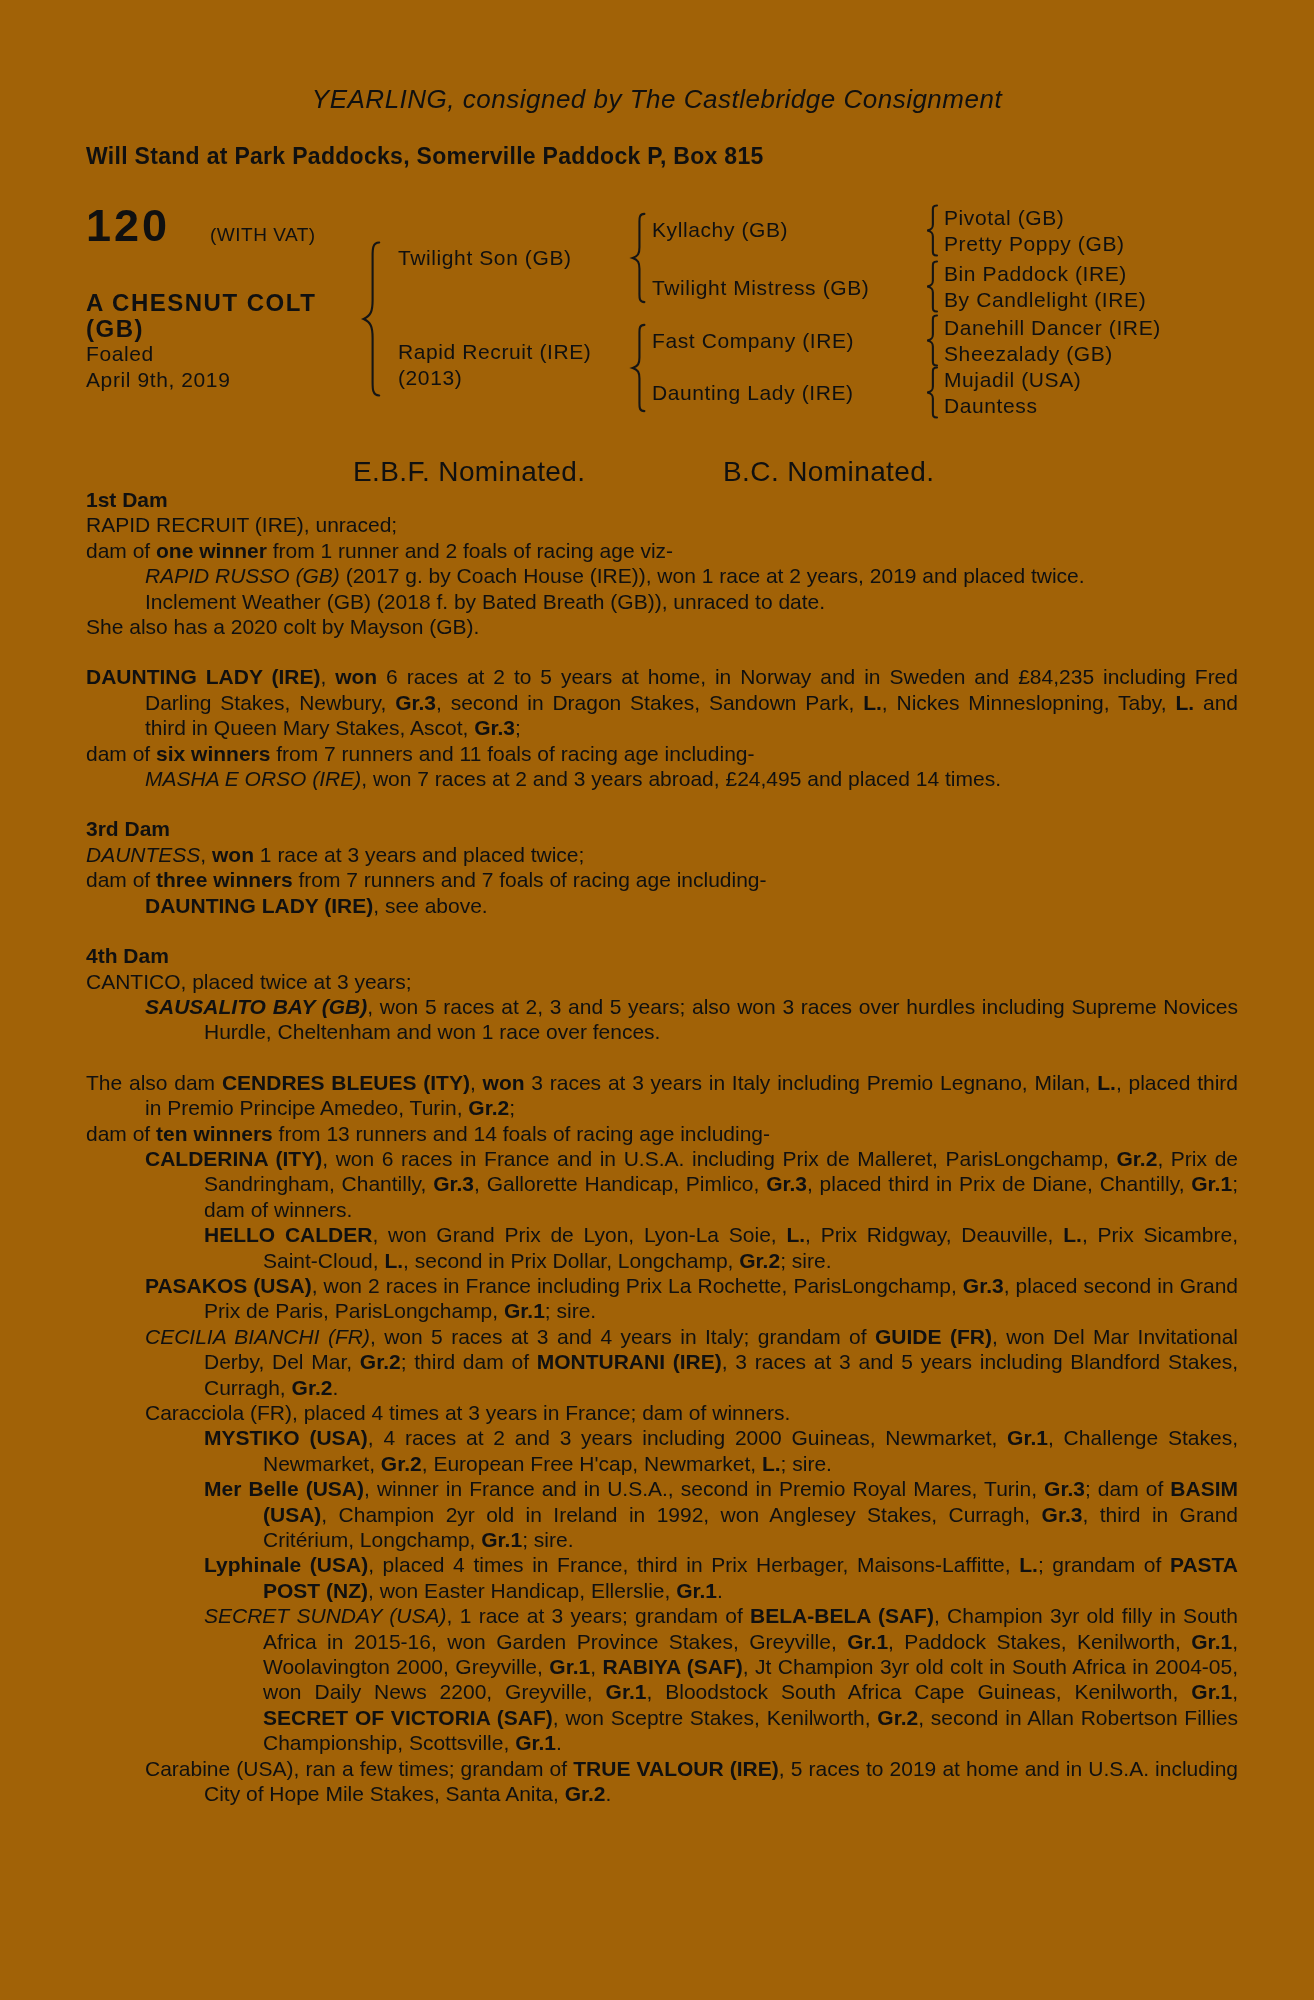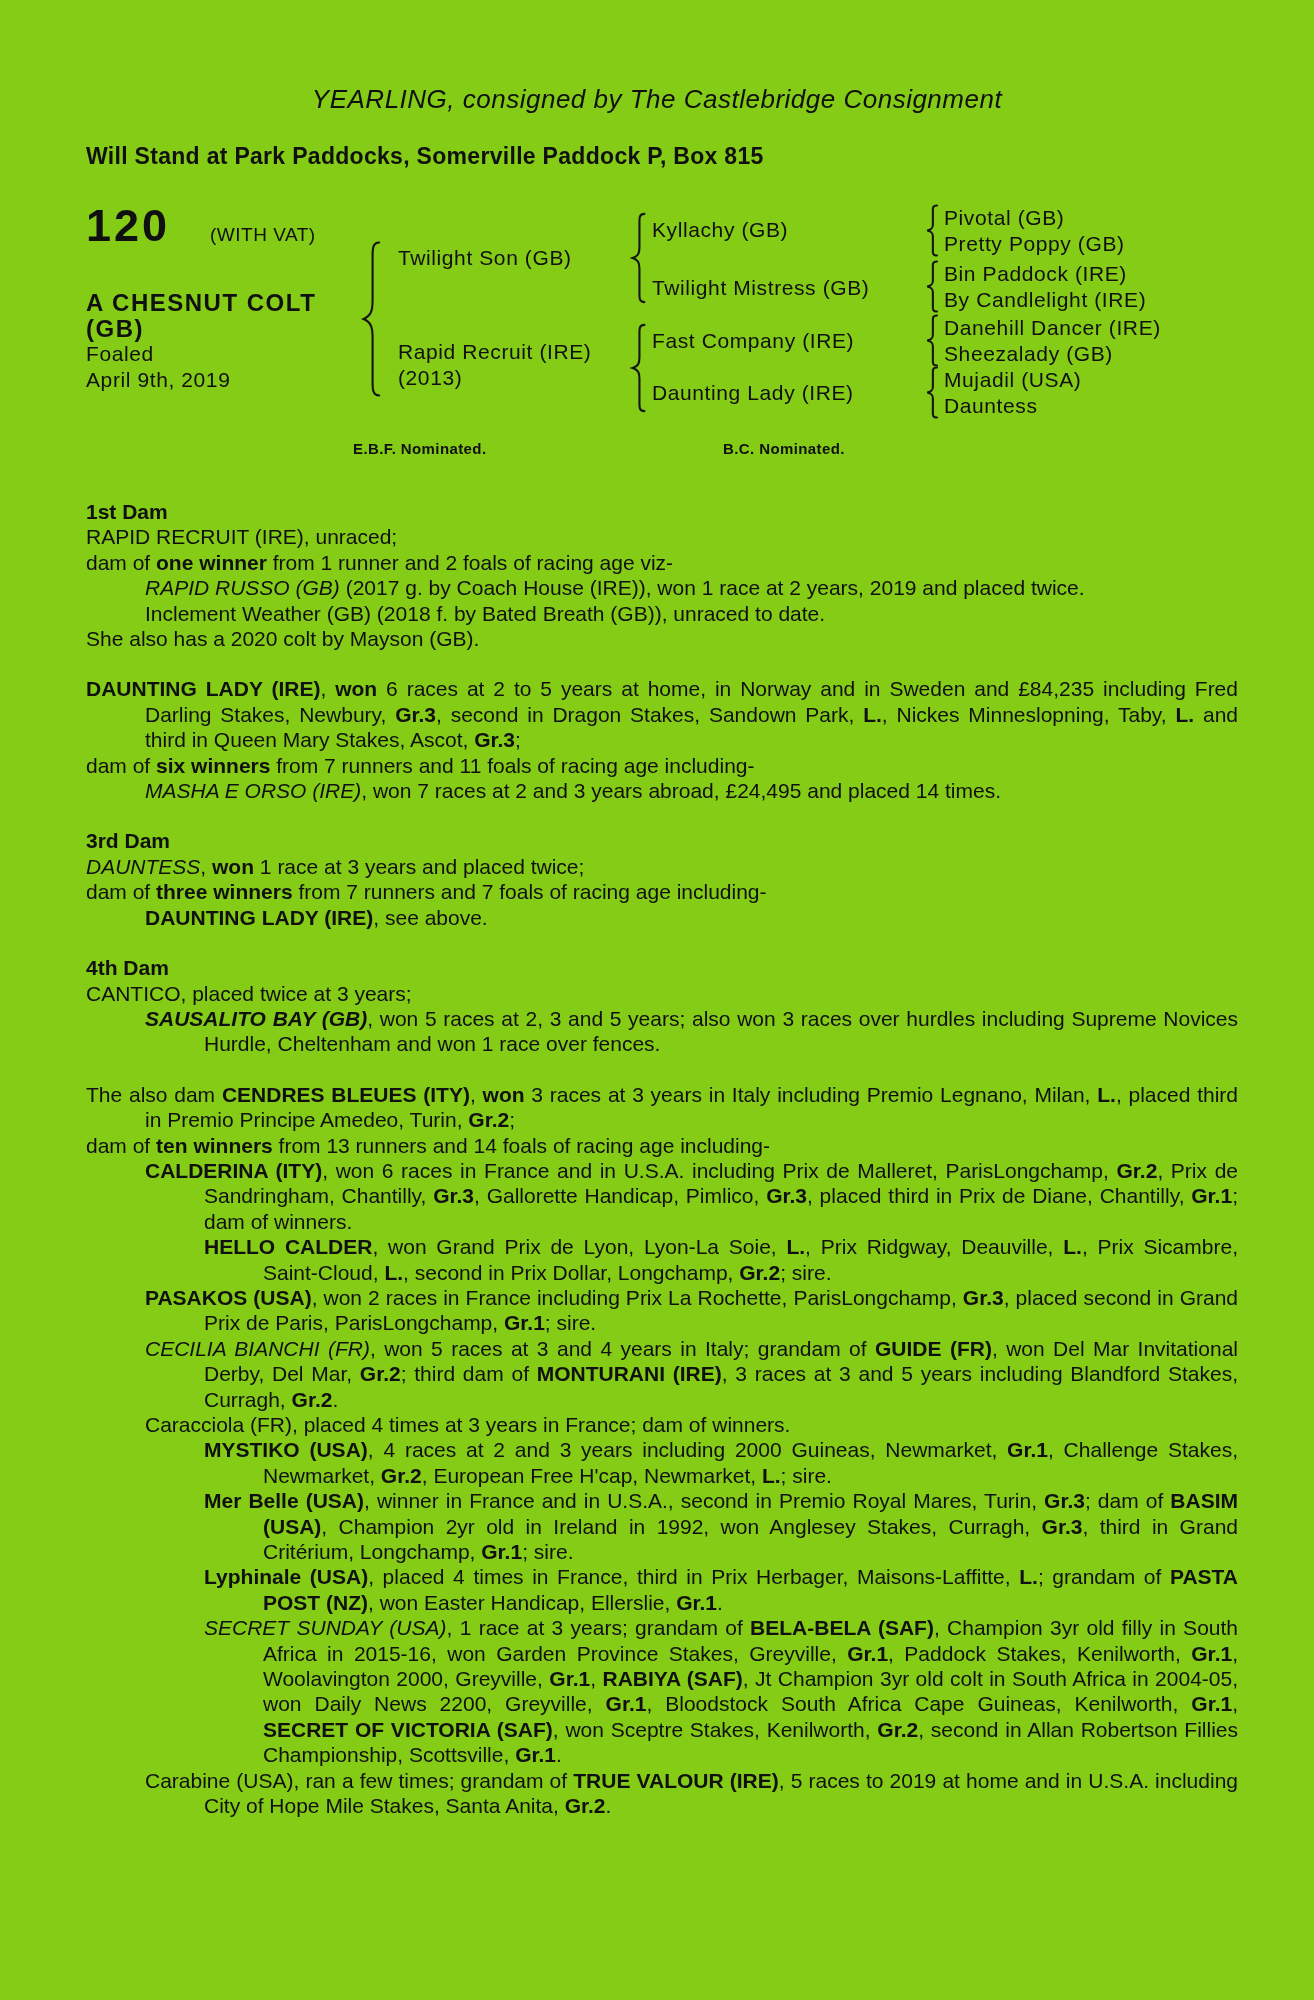--- a/index.html
+++ b/index.html
@@ -1,19 +1,19 @@
 <!DOCTYPE html>
 <html><head>
 <meta charset="utf-8">
 <style>
   html,body{margin:0;padding:0;background:#e8e8e8;}
   .page{
     position:relative;
     width:1314px;height:2000px;
-    background:#84cc16;
+    background:#a16207;
     font-family:"Liberation Sans","DejaVu Sans",sans-serif;
     color:#101010;
     overflow:hidden;
     margin:0 auto;
   }
   .abs{position:absolute;}
   .title{
     left:0;top:84px;width:100%;
     text-align:center;
     font-style:italic;
@@ -49,32 +49,33 @@
   }
   .ped-name{
     font-size:21px;
     line-height:22px;
     letter-spacing:0.6px;
     white-space:nowrap;
   }
   .brace-svg{position:absolute;overflow:visible;}
   .brace-svg path{stroke:#151515;fill:none;stroke-width:2.1;vector-effect:non-scaling-stroke;stroke-linecap:round;}
   .nom{
-    font-weight:bold;
-    font-size:15px;
+    font-weight:normal;
+    font-size:28px;
     letter-spacing:0.4px;
     white-space:nowrap;
+    margin-top:16px;
   }
   .sections{
     left:86px;top:487px;width:1152px;
     font-size:21px;
     line-height:25.4px;
   }
   .dam-section{margin-top:25px;}
-  .dam-section:first-child{margin-top:12px;}
+  .dam-section:first-child{margin-top:0;}
   .dam-heading{font-weight:bold;}
   .para{margin:0;text-align:justify;}
   .para.indent-0{padding-left:59px;text-indent:-59px;}
   .para.indent-1{padding-left:118px;text-indent:-59px;}
   .para.indent-2{padding-left:177px;text-indent:-59px;}
   .seg-b{font-weight:bold;}
   .seg-i{font-style:italic;}
   .seg-bi{font-weight:bold;font-style:italic;}
 </style>
 </head>

